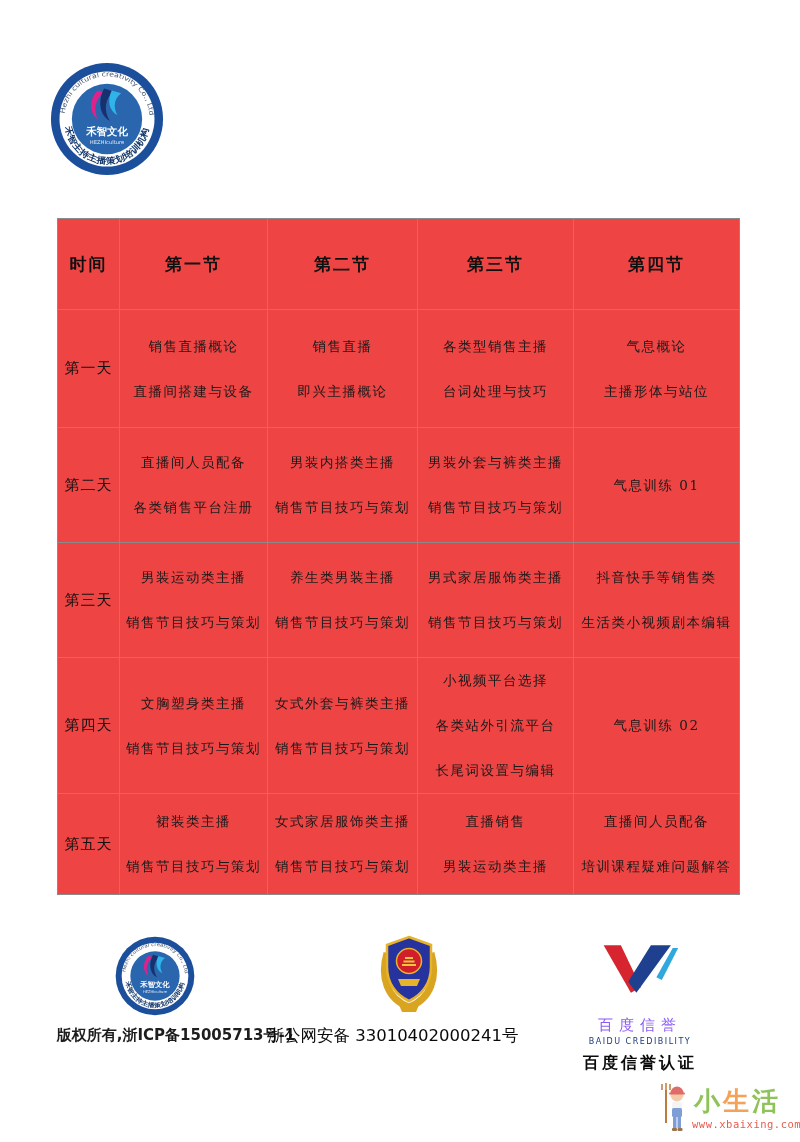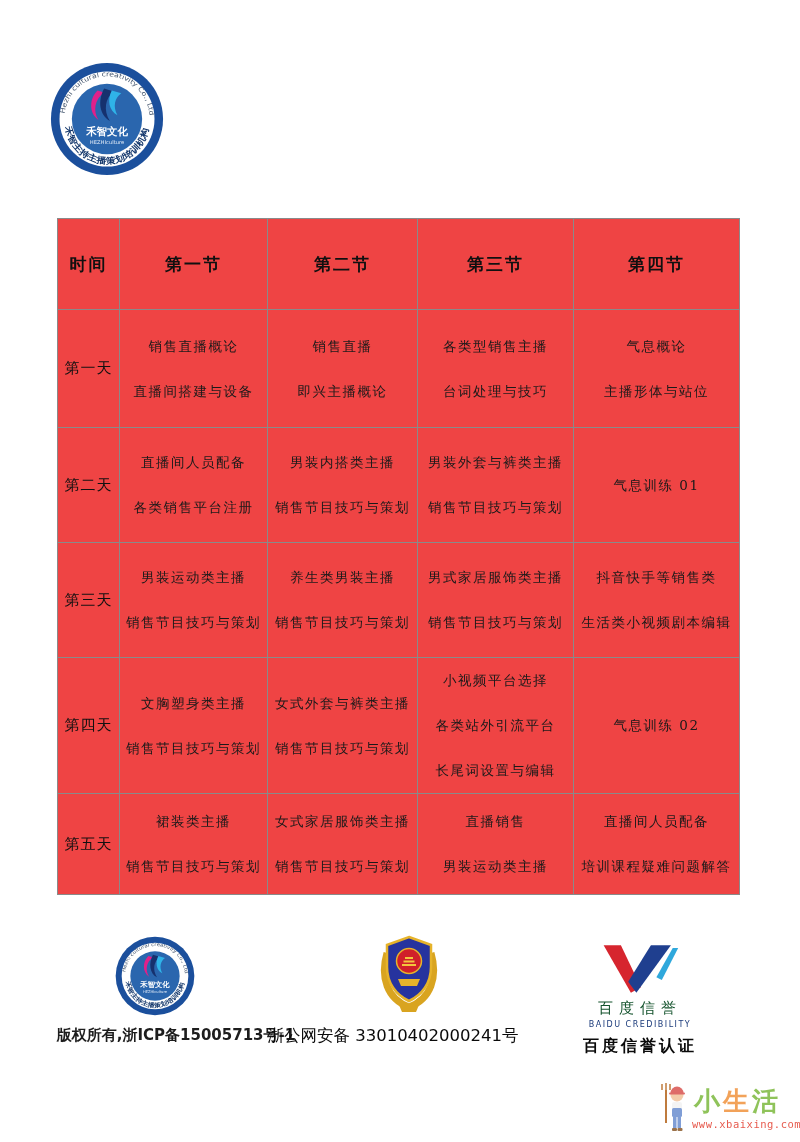--- a/index.html
+++ b/index.html
@@ -32,21 +32,21 @@
 
   
   .footer-logo{position:absolute;left:115px;top:936px;width:80px;height:80px;}
   .copyright-text{position:absolute;left:55px;top:1026px;width:242px;text-align:center;
          font-size:15px;font-weight:bold;color:#1d1d1d;white-space:nowrap;}
   .police-badge{position:absolute;left:379px;top:933px;width:60px;height:80px;}
   .police-text{position:absolute;left:264px;top:1025px;width:258px;text-align:center;
          font-size:16.5px;font-weight:normal;color:#0a0a0a;white-space:nowrap;}
   .baidu-wrap{position:absolute;left:568px;top:942px;width:144px;text-align:center;}
   .baidu-v{width:80px;height:54px;display:block;margin:0 auto;}
-  .baidu-cn{font-size:15px;color:#14532d;letter-spacing:6px;margin-top:3px;white-space:nowrap;}
+  .baidu-cn{font-size:15px;color:#8b5cf6;letter-spacing:6px;margin-top:20px;white-space:nowrap;}
   .baidu-en{font-size:8px;color:#1a3a7a;letter-spacing:1.5px;margin-top:2px;white-space:nowrap;}
   .baidu-cert{font-size:16px;font-weight:bold;color:#0a0a0a;letter-spacing:3px;margin-top:7px;white-space:nowrap;}
 
   
   .watermark{position:absolute;left:658px;top:1076px;width:140px;height:62px;opacity:.85;}
   .wm-person{position:absolute;left:2px;top:6px;width:30px;height:52px;}
   .wm-text{position:absolute;left:36px;top:8px;font-size:26px;font-weight:bold;
            letter-spacing:3px;white-space:nowrap;}
   .wm-green{color:#7cb93e;}
   .wm-orange{color:#f0923d;}

